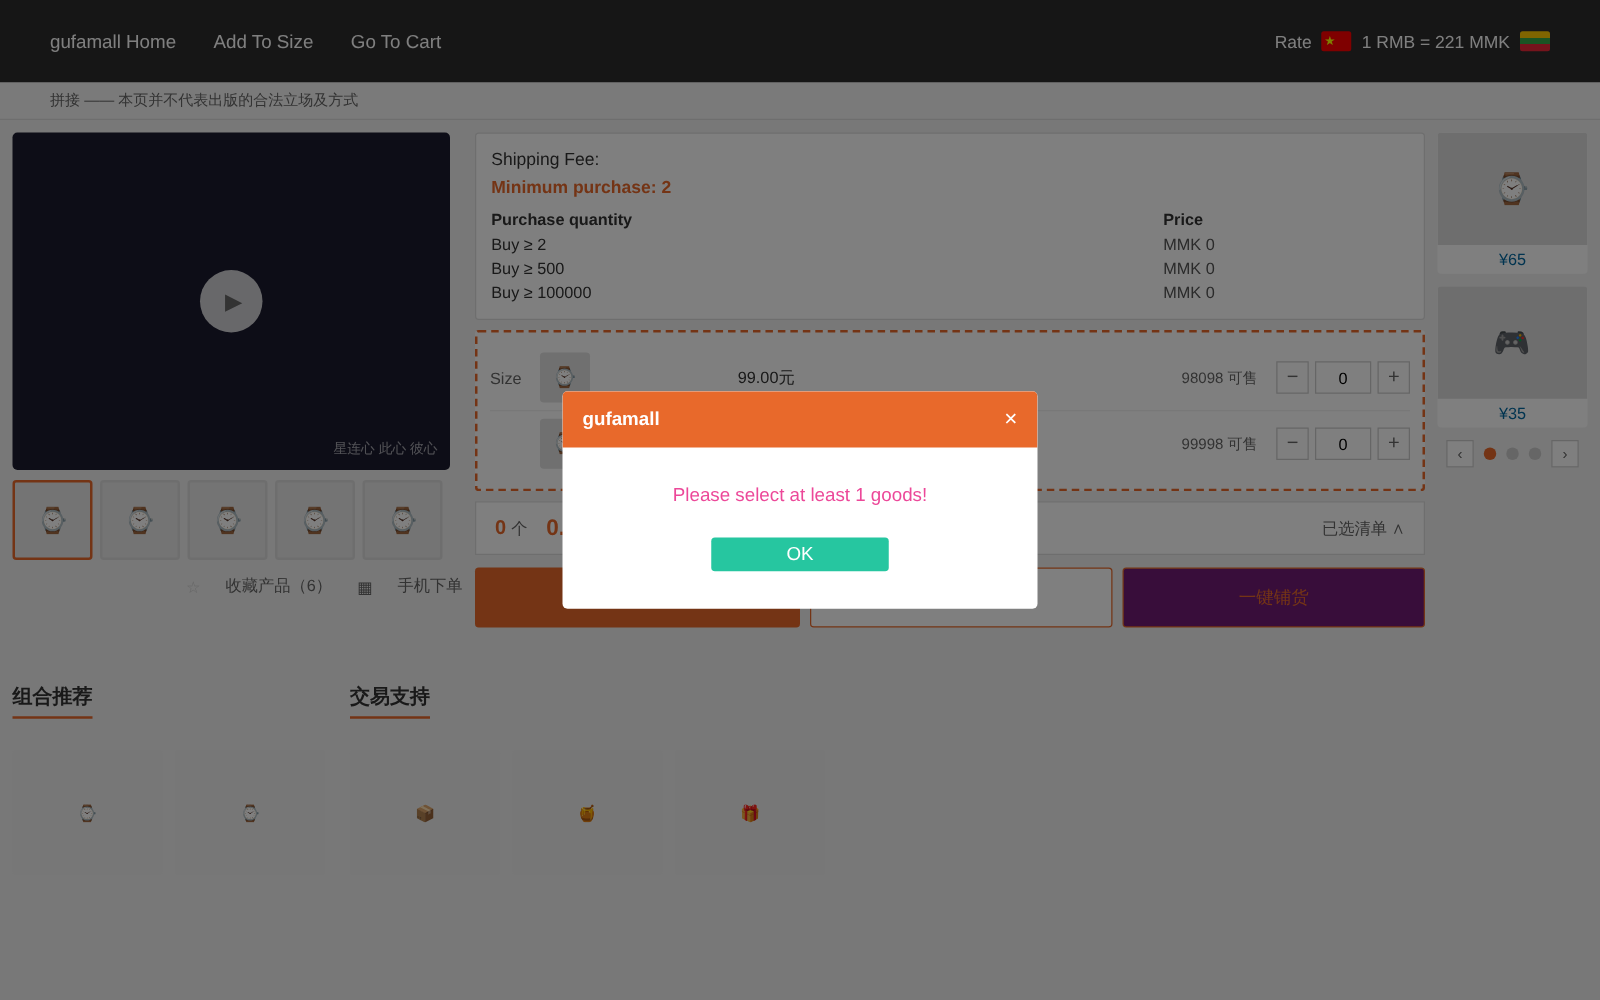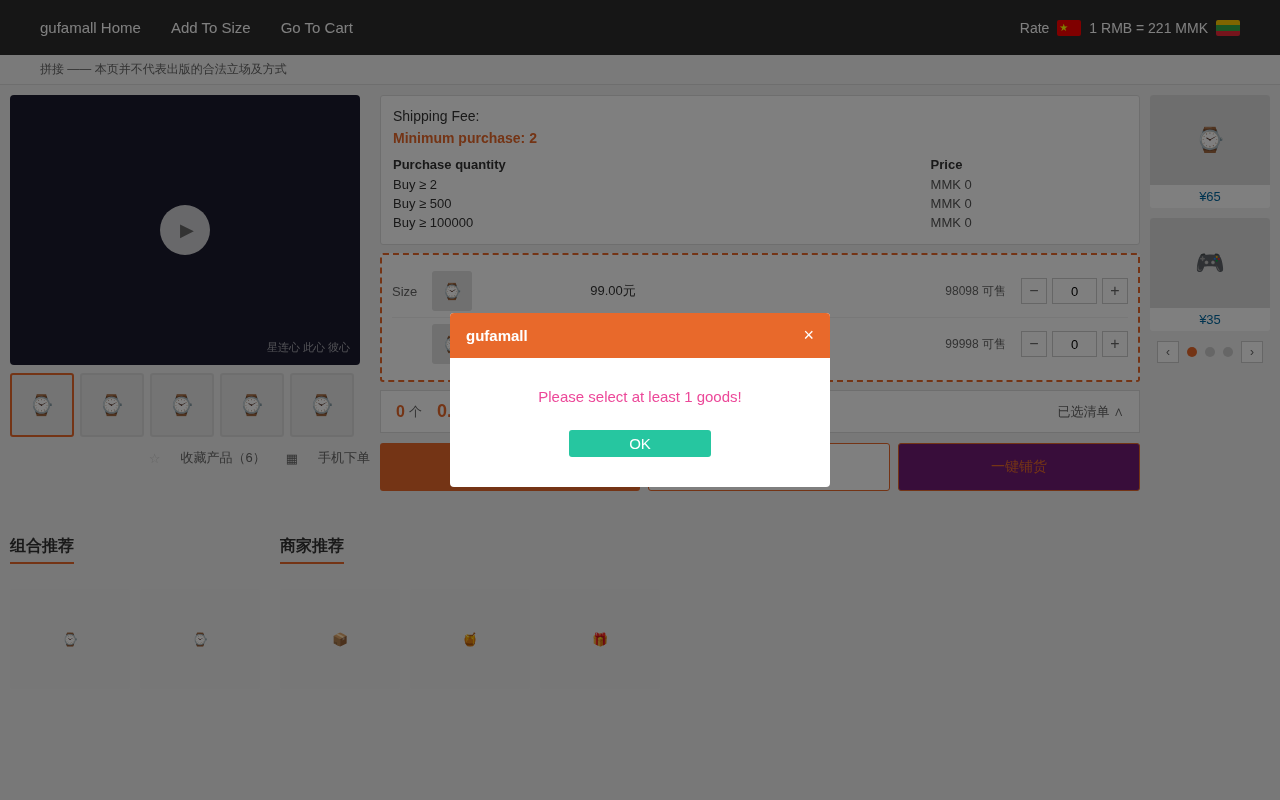--- a/index.html
+++ b/index.html
@@ -6,21 +6,21 @@
     body { font-family: Arial, sans-serif; background: #f0f0f0; font-size: 13px; color: #333; }
 
     
     .header {
       background: #2c2c2c;
       color: white;
       display: flex;
       align-items: center;
       justify-content: space-between;
       padding: 0 40px;
-      height: 55px;
+      height: 66px;
     }
     .header-nav { display: flex; gap: 30px; }
     .header-nav a { color: white; text-decoration: none; font-size: 15px; }
     .header-right { display: flex; align-items: center; gap: 8px; font-size: 14px; }
     .flag-cn { width: 24px; height: 16px; background: red; display: inline-block; border-radius: 2px; position: relative; }
     .flag-cn::after { content: '★'; color: yellow; font-size: 10px; position: absolute; top: 2px; left: 2px; }
     .flag-mm { width: 24px; height: 16px; display: inline-block; background: linear-gradient(to bottom, #FECB00 33%, #34AA48 33%, #34AA48 66%, #EA2839 66%); border-radius: 2px; }
 
     
     .main-container { display: flex; max-width: 1280px; margin: 0 auto; padding: 10px; gap: 10px; }
@@ -278,20 +278,20 @@
 
 <div class="bottom-section">
   <div>
     <div class="section-title">组合推荐</div>
     <div style="display:flex; gap:10px; margin-top:10px;">
       <div style="width:120px; height:100px; background:#eee; border-radius:3px; display:flex; align-items:center; justify-content:center;">⌚</div>
       <div style="width:120px; height:100px; background:#eee; border-radius:3px; display:flex; align-items:center; justify-content:center;">⌚</div>
     </div>
   </div>
   <div>
-    <div class="section-title">商家推荐</div>
+    <div class="section-title">交易支持</div>
     <div style="display:flex; gap:10px; margin-top:10px;">
       <div style="width:120px; height:100px; background:#eee; border-radius:3px; display:flex; align-items:center; justify-content:center;">📦</div>
       <div style="width:120px; height:100px; background:#eee; border-radius:3px; display:flex; align-items:center; justify-content:center;">🍯</div>
       <div style="width:120px; height:100px; background:#eee; border-radius:3px; display:flex; align-items:center; justify-content:center;">🎁</div>
     </div>
   </div>
 </div>
 
 </body></html>

